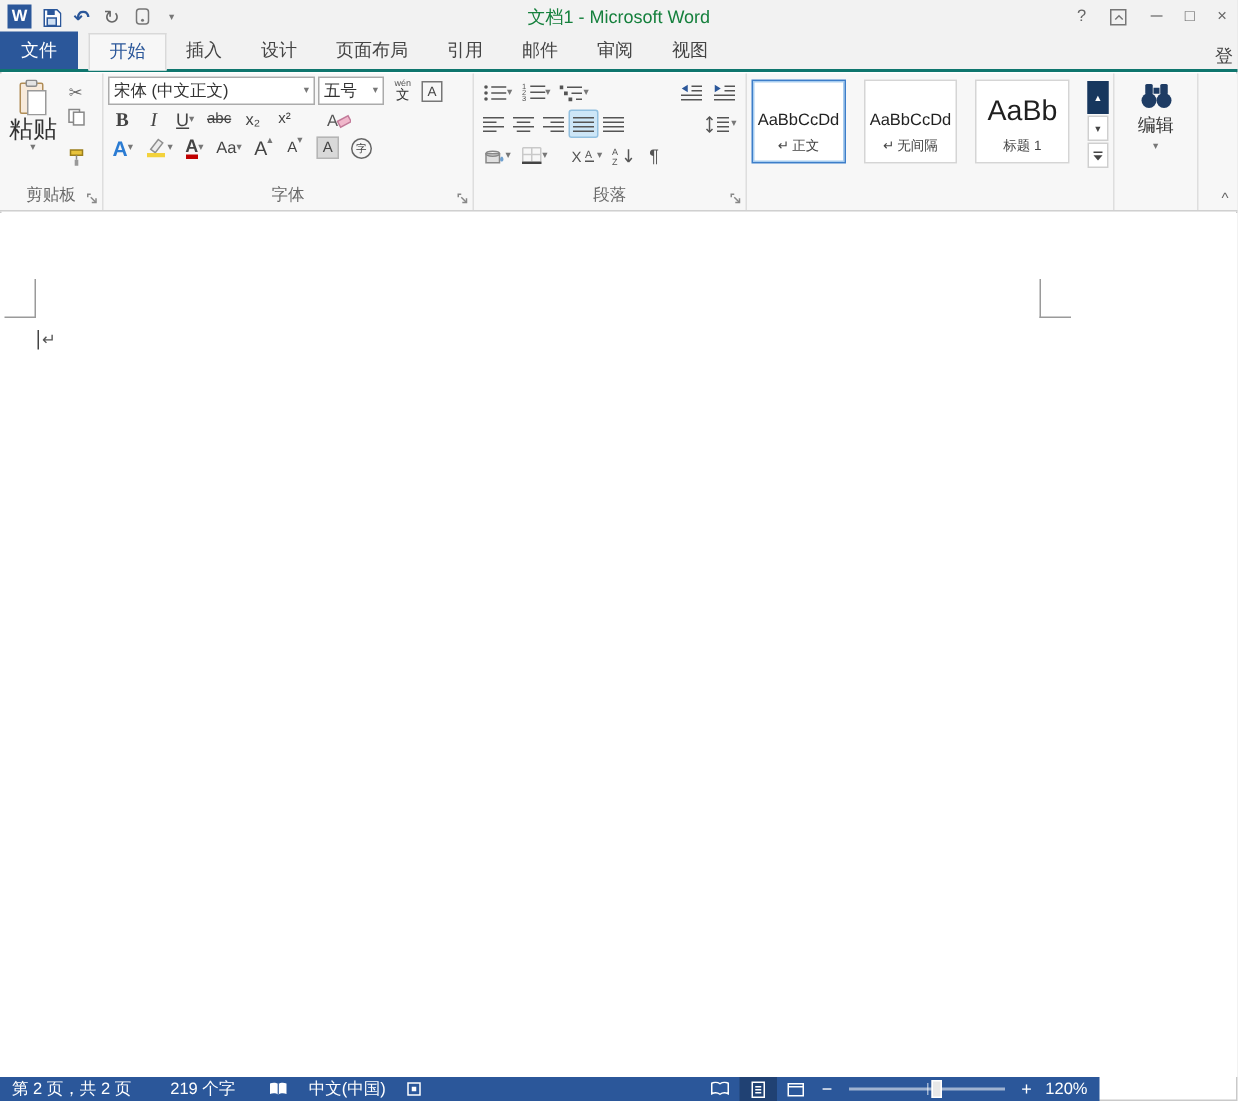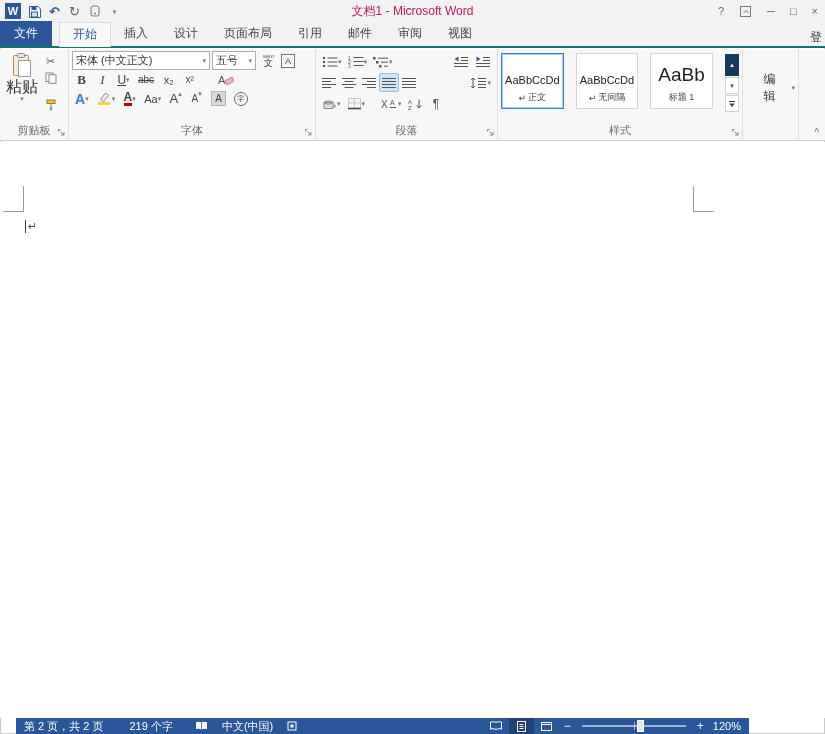--- a/index.html
+++ b/index.html
@@ -10,21 +10,21 @@
 
 .titlebar{position:absolute;top:0;left:0;width:825px;height:22px;background:#f2f2f2;
  display:flex;align-items:center;padding:0 5px}
 .applogo{width:16px;height:16px;background:#2b579a;color:#fff;font-size:11px;font-weight:bold;
  display:flex;align-items:center;justify-content:center;margin-right:7px;flex:0 0 auto}
 .qat{display:flex;align-items:center;gap:7px;z-index:2}
 .qbtn{display:inline-flex;align-items:center;justify-content:center;min-width:13px;height:16px;
  color:#666;font-size:13px;line-height:1}
 .qbtn.undo{color:#2b579a;font-weight:bold}
 .dd{font-size:7px;color:#777;line-height:1}
-.title{position:absolute;left:0;right:0;text-align:center;color:#be185d;font-size:12px;pointer-events:none}
+.title{position:absolute;left:0;right:0;text-align:center;color:#15803d;font-size:12px;pointer-events:none}
 .wincontrols{margin-left:auto;display:flex;align-items:center;gap:15px;color:#666;z-index:2;padding-right:2px}
 .wincontrols span{font-size:11px;line-height:1}
 
 
 .tabs{position:absolute;top:22px;left:0;width:825px;height:26px;background:#f2f2f2;
  display:flex;align-items:flex-end;border-bottom:2px solid #0f766e}
 .tab-file{background:#2b579a;color:#fff;height:25px;display:flex;align-items:center;
  justify-content:center;width:52px;margin-right:7px;font-size:12px}
 .tab{height:25px;display:flex;align-items:center;padding:0 13px;color:#444;font-size:12px}
 .tab.active{background:#f7f7f7;border:1px solid #d9d9d9;border-bottom:1px solid #f7f7f7;
@@ -68,34 +68,34 @@
 .styles-card{width:71px;height:56px;background:#fff;border:1px solid #d5d5d5;margin-right:12px;
  display:flex;flex-direction:column;align-items:center;justify-content:center}
 .styles-card.selected{border-color:#3d7ec9;box-shadow:inset 0 0 0 1px #a8cdf0}
 .sc-preview{font-size:11px;color:#222;height:28px;display:flex;align-items:flex-end}
 .sc-preview.big{font-size:19px;font-weight:normal;color:#1f1f1f}
 .sc-name{font-size:9px;color:#444;margin-top:5px;display:flex;gap:2px;align-items:center}
 .scrollcol{width:16px;display:flex;flex-direction:column;gap:1px;padding-top:1px}
 .scrollbtn{height:17px;border:1px solid #cfcfcf;background:#fff;display:flex;align-items:center;
  justify-content:center;font-size:7px;color:#444}
 .scrollbtn.dark{height:22px;background:#17375e;border-color:#17375e;color:#fff}
-.editingbtn{width:100%;display:flex;flex-direction:row;align-items:center;padding-top:3px;gap:16px}
+.editingbtn{width:100%;display:flex;flex-direction:column;align-items:center;padding-top:3px;gap:2px}
 .collapse{position:absolute;right:6px;bottom:1px;color:#666;font-size:10px;line-height:12px}
 
 
 .docarea{position:absolute;top:142px;left:0;width:825px;height:576px;background:#fff}
 .crop-l{position:absolute;left:3px;top:44px;width:21px;height:26px;
  border-right:1px solid #9a9a9a;border-bottom:1px solid #9a9a9a}
 .crop-r{position:absolute;left:693px;top:44px;width:21px;height:26px;
  border-left:1px solid #9a9a9a;border-bottom:1px solid #9a9a9a}
 .caret{position:absolute;left:25px;top:78px;width:1px;height:13px;background:#444}
 .pilcrow{position:absolute;left:28px;top:78px;font-size:11px;color:#555}
 
 
-.statusbar{position:absolute;left:16px;top:718px;width:733px;height:16px;background:#2b579a;
+.statusbar{position:absolute;left:0;top:718px;width:733px;height:16px;background:#2b579a;
  display:flex;align-items:center;color:#fff;font-size:11px}
 .stitem{padding:0 8px;white-space:nowrap;line-height:16px}
 .sicon{padding:0 6px;display:flex;align-items:center;height:16px}
 .sright{margin-left:auto;display:flex;align-items:center;height:16px}
 .viewbtn{width:25px;height:16px;display:flex;align-items:center;justify-content:center}
 .viewbtn.active{background:rgba(0,0,0,.25)}
 .zoomtrack{width:104px;height:2px;background:rgba(255,255,255,.55);position:relative;margin:0 6px}
 .zoomtick{position:absolute;left:50%;top:-3px;width:1px;height:8px;background:rgba(255,255,255,.55)}
 .zoomhandle{position:absolute;left:55px;top:-5px;width:7px;height:12px;background:#e8e8e8;border:1px solid #fff}
 .zbtn{font-size:12px;padding:0 5px;line-height:16px}
@@ -460,30 +460,20 @@
         <span class="scrollbtn">
             <span>▾</span>
           </span>
         <span class="scrollbtn">
           <svg width="8" height="8">
               <path d="M1 1.5h6" stroke="#444"></path>
               <path d="M1 3.5l3 3.5 3-3.5z" fill="#444"></path>
             </svg>
         </span>
       </div>
-    </div>
-    <div class="rfoot">
-      <span>样式</span>
-      <span class="launcher">
-          <svg width="9" height="9">
-            <path d="M1.5 3.5v-2h2" fill="none" stroke="#888"></path>
-            <path d="M3.5 3.5l3.2 3.2" stroke="#888"></path>
-            <path d="M7 4.2V7H4.2" fill="none" stroke="#888"></path>
-          </svg>
-        </span>
     </div>
   </div>
 
   <div class="rgroup" style="width:56px">
     <div class="rbody">
       <div class="editingbtn">
         <svg width="24" height="19">
             <rect x="4.5" y="2" width="5" height="7" rx="1" fill="#1e3c64"></rect>
             <rect x="14.5" y="2" width="5" height="7" rx="1" fill="#1e3c64"></rect>
             <rect x="10" y="4.5" width="4" height="4" fill="#1e3c64"></rect>

